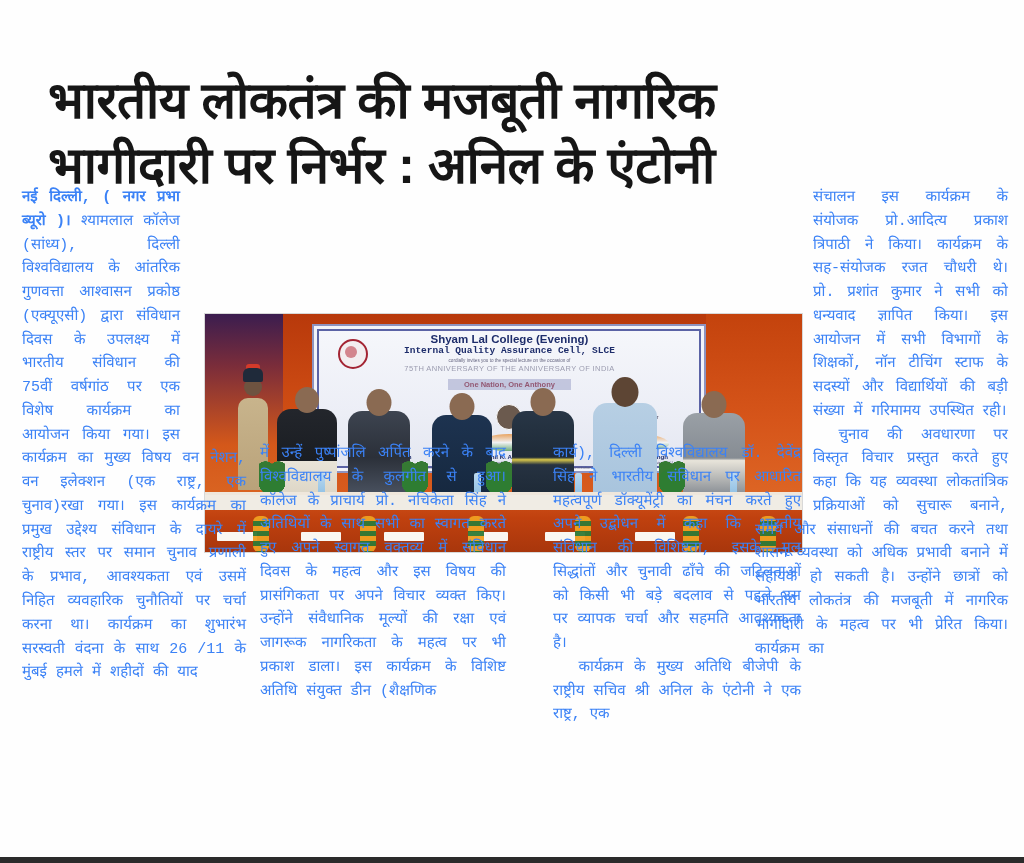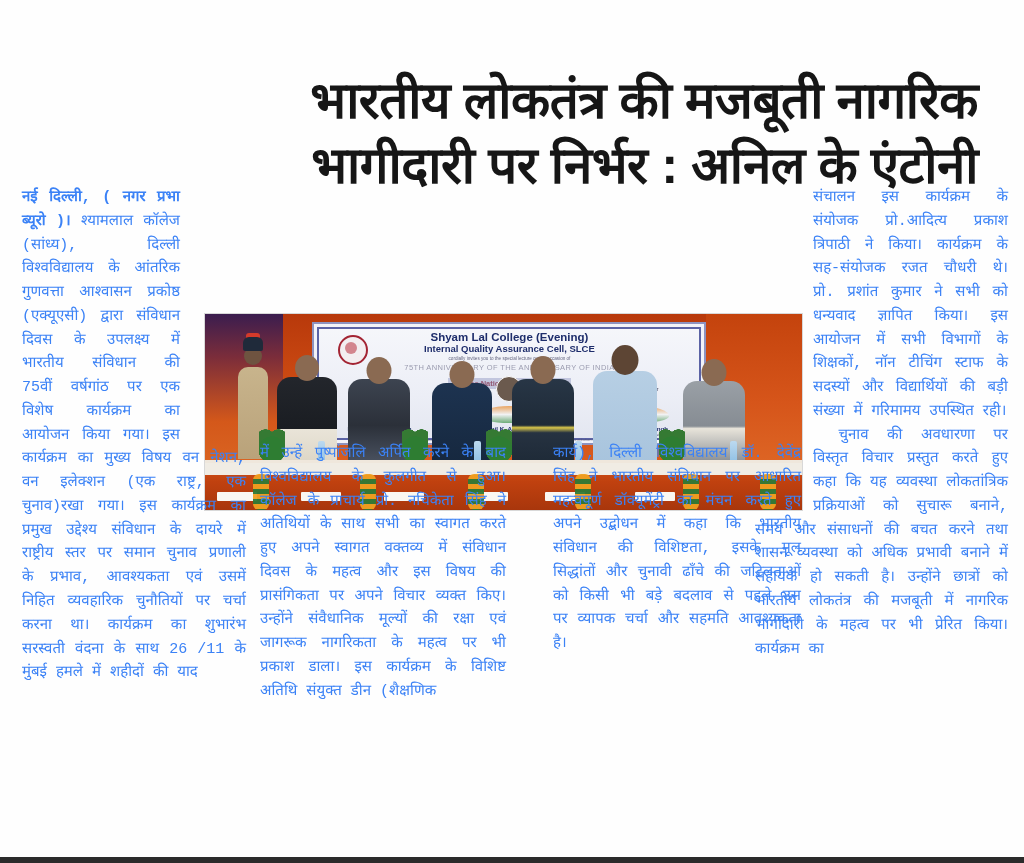--- a/index.html
+++ b/index.html
@@ -17,21 +17,21 @@
     background: #fefefe;
     overflow: hidden;
   }
 
   
   .headline {
     position: absolute;
     left: 48px;
     top: 34px;
     width: 930px;
-    text-align: right;
+    text-align: left;
     font-family: "Liberation Sans", "DejaVu Sans", sans-serif;
     font-weight: 700;
     font-size: 51px;
     line-height: 1.28;
     letter-spacing: -0.5px;
     color: #161616;
     white-space: pre-line;
   }
 
   
@@ -81,21 +81,21 @@
   }
   .shim-c1 { height: 250px; width: 66px; }
   .shim-c4 { height: 318px; width: 58px; }
 
   
   .photo {
     position: absolute;
     left: 205px;
     top: 314px;
     width: 597px;
-    height: 196px;
+    height: 238px;
     overflow: hidden;
     background: #c2450f;
     box-shadow: 0 0 0 1px rgba(0,0,0,0.15);
   }
   .ph-wallL {
     position: absolute; left: 0; top: 0; width: 14%; height: 100%;
     background: linear-gradient(180deg,#3b1d4f 0%, #7b2d3a 22%, #d4581a 55%, #e0712a 100%);
   }
   .ph-wallR {
     position: absolute; right: 0; top: 0; width: 16%; height: 100%;
@@ -120,21 +120,21 @@
   }
   .bn-l1 {
     font-family: "Liberation Sans", "DejaVu Sans", sans-serif;
     font-weight: 700; font-size: 11.5px; color: #1e2d6b; line-height: 1.1;
   }
   .bn-l2 {
     font-family: "Liberation Sans", "DejaVu Sans", sans-serif;
     font-weight: 700; font-size: 9px; color: #2a3a78; line-height: 1.25;
   }
   .bn-l3 {
-    font-family: Liberation Sans, sans-serif;
+    font-family: Liberation Mono, monospace;
     font-weight: 700; font-size: 9.5px; color: #1e2d6b; line-height: 1.3;
   }
   .bn-fine {
     font-family: "Liberation Sans", "DejaVu Sans", sans-serif;
     font-size: 4.6px; color: #4a4a6a; line-height: 1.5; opacity: .85;
   }
   .bn-anniv {
     font-family: "Liberation Sans", "DejaVu Sans", sans-serif;
     font-size: 7.5px; color: #6d6d88; letter-spacing: .4px; opacity: .65;
   }
@@ -353,20 +353,21 @@
     </div>
 
     <div class="col col2">
       <div class="shim-right" style="height:256px;"></div>
       <p>में उन्हें पुष्पांजलि अर्पित करने के बाद विश्वविद्यालय के कुलगीत से हुआ। कॉलेज के प्राचार्य प्रो. नचिकेता सिंह ने अतिथियों के साथ सभी का स्वागत करते हुए अपने स्वागत वक्तव्य में संविधान दिवस के महत्व और इस विषय की प्रासंगिकता पर अपने विचार व्यक्त किए। उन्होंने संवैधानिक मूल्यों की रक्षा एवं जागरूक नागरिकता के महत्व पर भी प्रकाश डाला। इस कार्यक्रम के विशिष्ट अतिथि संयुक्त डीन (शैक्षणिक</p>
     </div>
 
     <div class="col col3">
       <div class="shim-right" style="height:256px;"></div>
       <p>कार्य), दिल्ली विश्वविद्यालय डॉ. देवेंद्र सिंह ने भारतीय संविधान पर आधारित महत्वपूर्ण डॉक्यूमेंट्री का मंचन करते हुए अपने उद्बोधन में कहा कि भारतीय संविधान की विशिष्टता, इसके मूल सिद्धांतों और चुनावी ढाँचे की जटिलताओं को किसी भी बड़े बदलाव से पहले उस पर व्यापक चर्चा और सहमति आवश्यकता है।</p>
+      <p>कार्यक्रम के मुख्य अतिथि बीजेपी के राष्ट्रीय सचिव श्री अनिल के एंटोनी ने एक राष्ट्र, एक</p>
     </div>
 
     <div class="col col4">
       <div class="shim-left shim-c4"></div>
       <p>संचालन इस कार्यक्रम के संयोजक प्रो.आदित्य प्रकाश त्रिपाठी ने किया। कार्यक्रम के सह-संयोजक रजत चौधरी थे। प्रो. प्रशांत कुमार ने सभी को धन्यवाद ज्ञापित किया। इस आयोजन में सभी विभागों के शिक्षकों, नॉन टीचिंग स्टाफ के सदस्यों और विद्यार्थियों की बड़ी संख्या में गरिमामय उपस्थित रही।</p>
       <p>चुनाव की अवधारणा पर विस्तृत विचार प्रस्तुत करते हुए कहा कि यह व्यवस्था लोकतांत्रिक प्रक्रियाओं को सुचारू बनाने, समय और संसाधनों की बचत करने तथा शासन व्यवस्था को अधिक प्रभावी बनाने में सहायक हो सकती है। उन्होंने छात्रों को भारतीय लोकतंत्र की मजबूती में नागरिक भागीदारी के महत्व पर भी प्रेरित किया। कार्यक्रम का</p>
     </div>
 
   </div>
 

